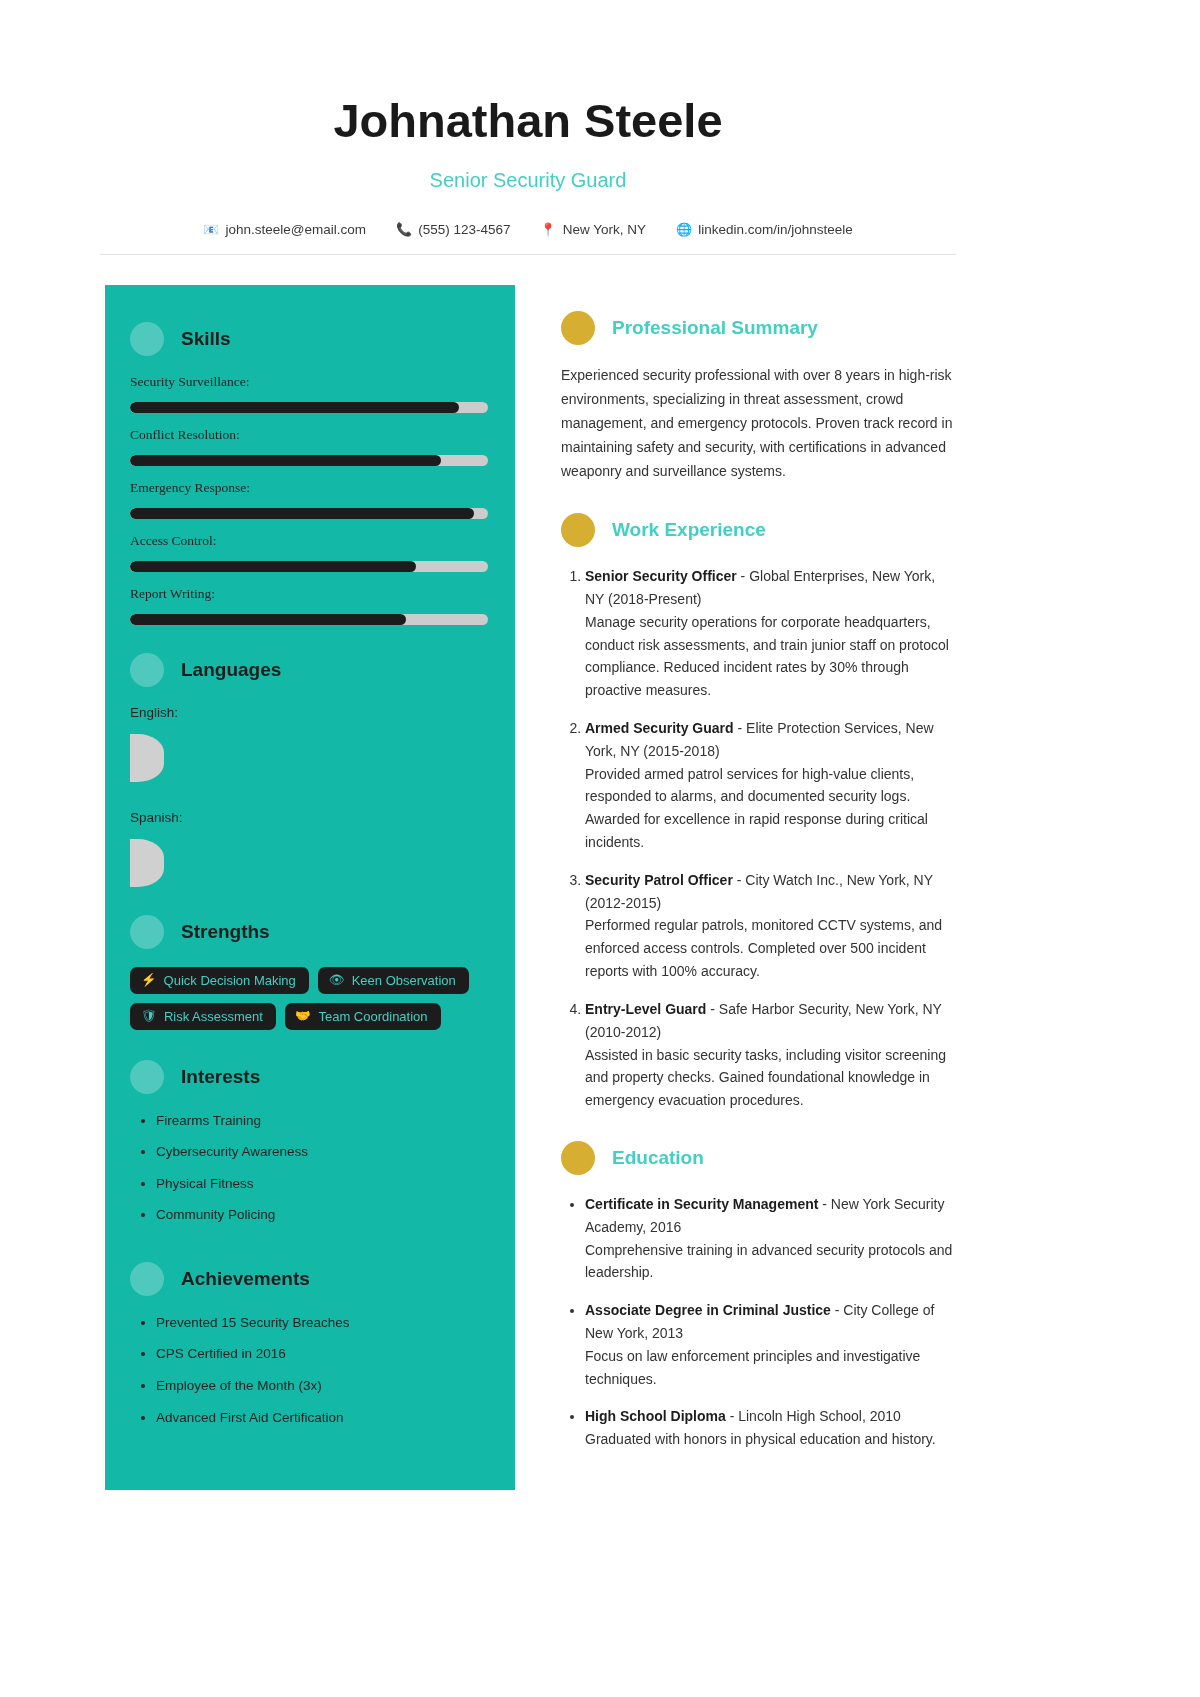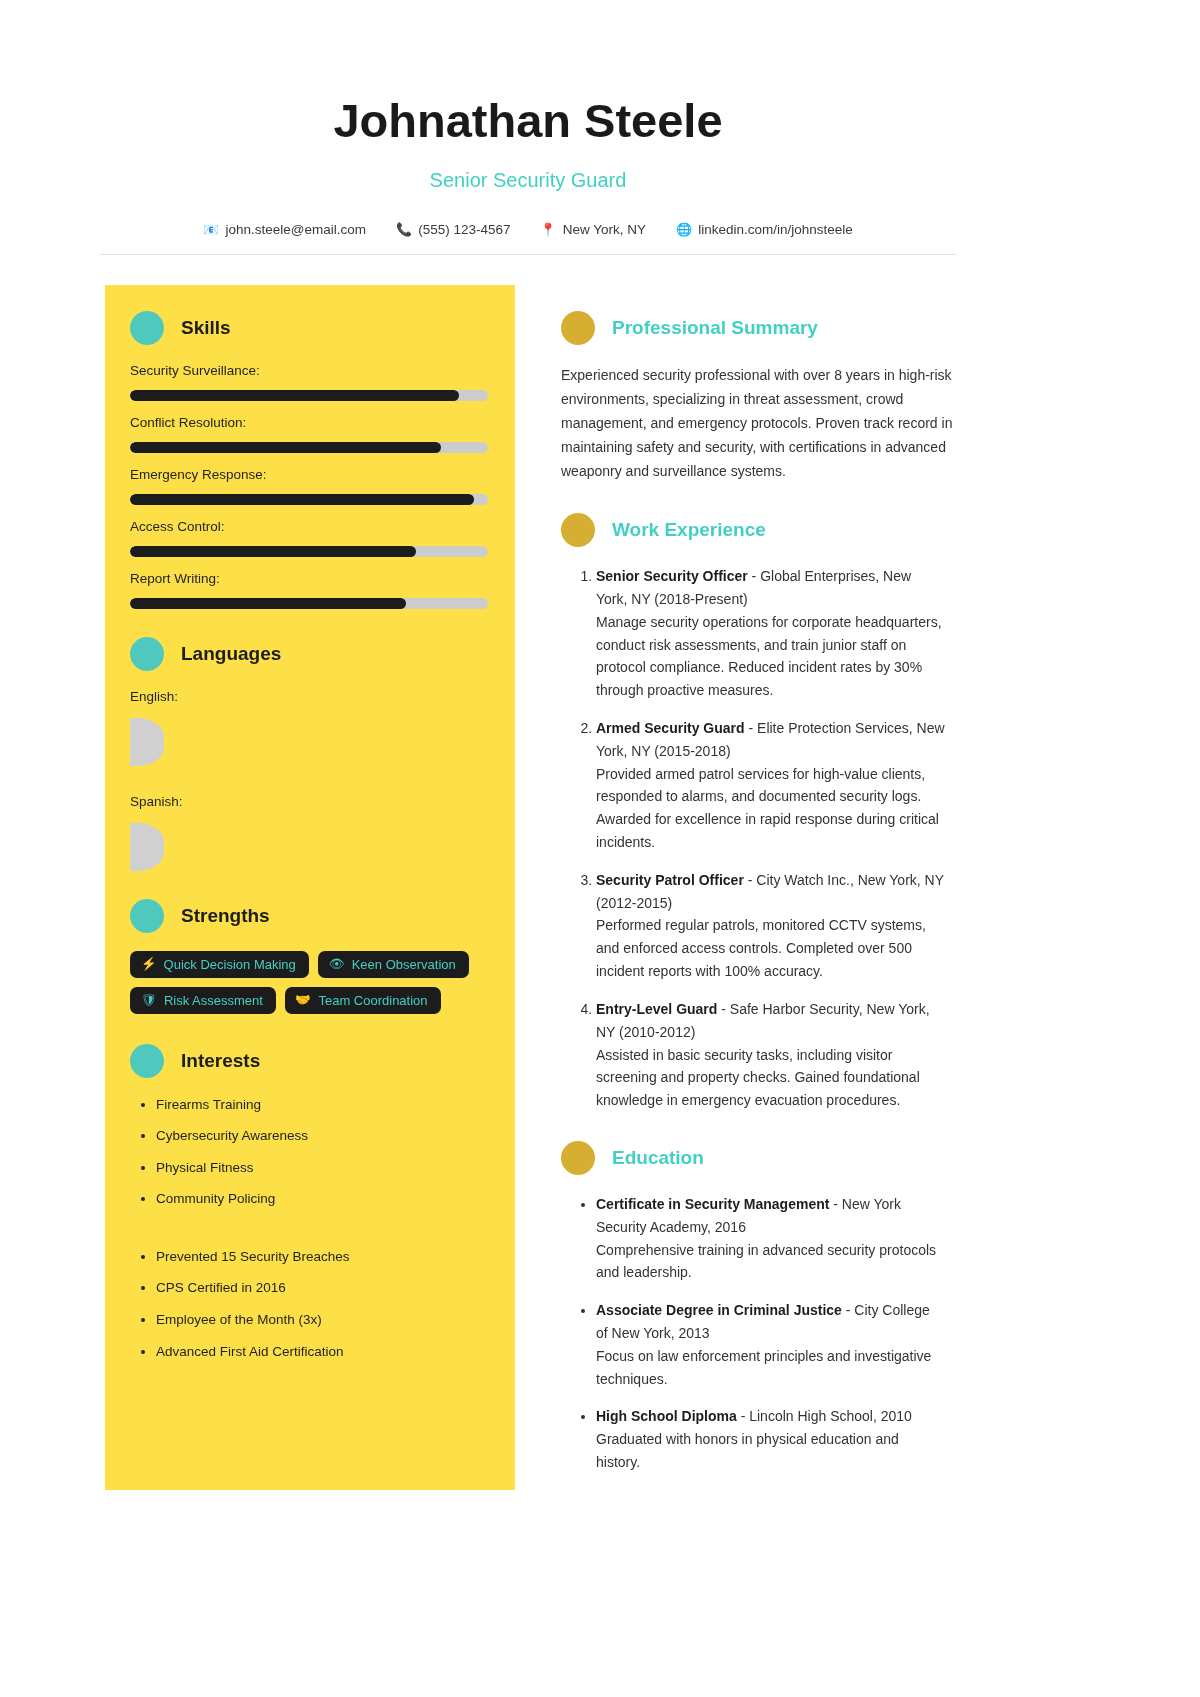--- a/index.html
+++ b/index.html
@@ -45,22 +45,22 @@
 
   
   .columns {
     display: flex;
     align-items: flex-start;
     padding: 30px 100px 0 105px;
     gap: 0;
   }
   .left-col {
     width: 410px;
-    background: #fde047;
-    padding: 26px 28px 40px 25px;
+    background: #14b8a6;
+    padding: 37px 28px 40px 25px;
     min-height: 1205px;
     flex: 0 0 410px;
   }
   .right-col {
     flex: 1;
     padding: 26px 0 0 46px;
   }
 
   
   .sec-head {
@@ -74,21 +74,21 @@
     background: #4fc9bd;
     flex: 0 0 34px;
   }
   .sec-head .sec-title {
     font-size: 19px; font-weight: bold; color: #1d1d1d;
   }
   .sec-head.r .dot { background: #d6ae31; }
   .sec-head.r .sec-title { color: #43cfc4; }
 
   
-  .skill { margin-bottom: 14px; }
+  .skill { margin-bottom: 14px; font-family: Liberation Serif, serif; }
   .skill-label { font-size: 13.5px; color: #242424; margin-bottom: 12px; }
   .bar-track {
     height: 11px;
     background: #cccccc;
     border-radius: 6px;
     width: 358px;
     overflow: hidden;
   }
   .bar-fill {
     height: 100%;
@@ -136,21 +136,21 @@
   }
 
   
   .summary {
     font-size: 14px;
     line-height: 1.72;
     color: #333333;
     margin: 0 0 16px 0;
   }
   ol.exp, ul.edu {
-    margin: 11px;
+    margin: 0;
     padding-left: 24px;
   }
   ol.exp > li, ul.edu > li {
     font-size: 14px;
     line-height: 1.63;
     color: #333333;
     margin-bottom: 15px;
   }
   ol.exp > li::marker, ul.edu > li::marker { color: #333333; }
   .ttl { font-weight: bold; color: #1d1d1d; }
@@ -275,20 +275,24 @@
       </div>
       <ul class="plain" id="interests-list">
           <li>Firearms Training</li>
           <li>Cybersecurity Awareness</li>
           <li>Physical Fitness</li>
           <li>Community Policing</li>
         </ul>
 
       <div class="spacer-24"></div>
 
+      <div class="sec-head">
+        <span class="dot"></span>
+        <span class="sec-title">Achievements</span>
+      </div>
       <ul class="plain" id="achievements-list">
           <li>Prevented 15 Security Breaches</li>
           <li>CPS Certified in 2016</li>
           <li>Employee of the Month (3x)</li>
           <li>Advanced First Aid Certification</li>
         </ul>
 
     </aside>
 
     <main class="right-col">

